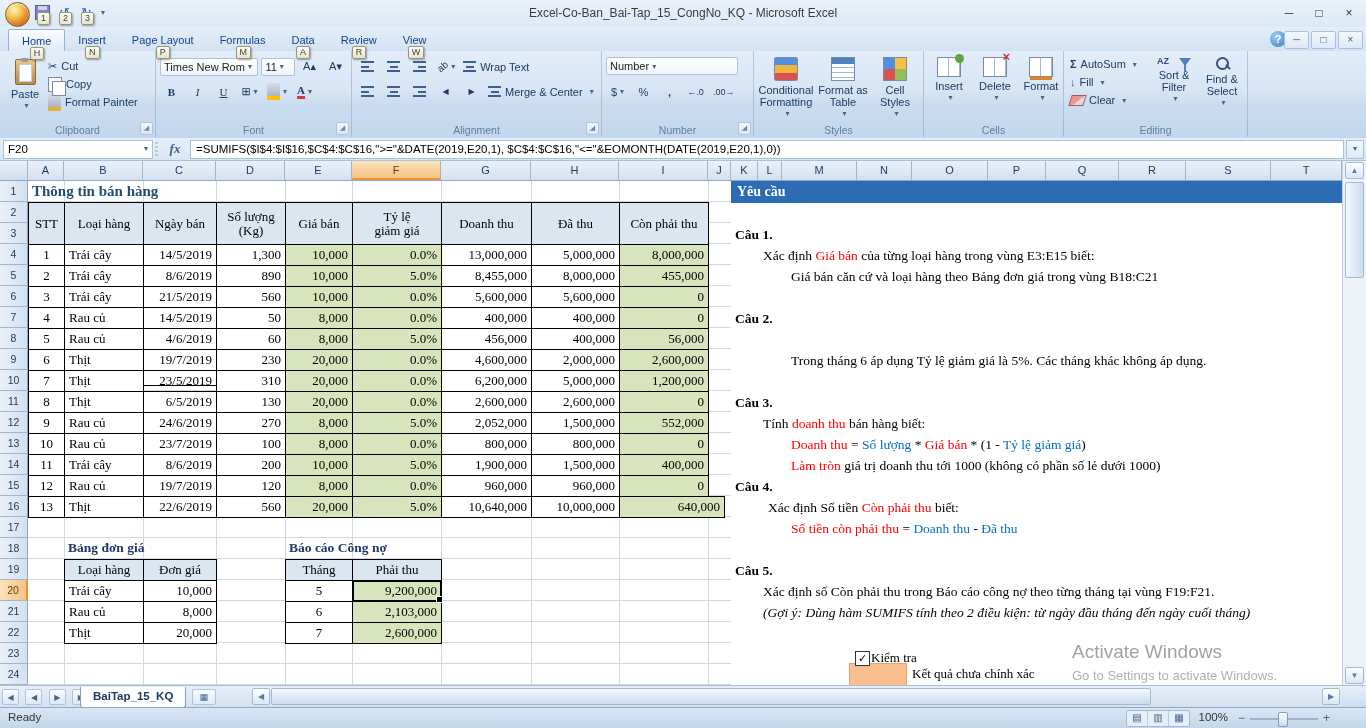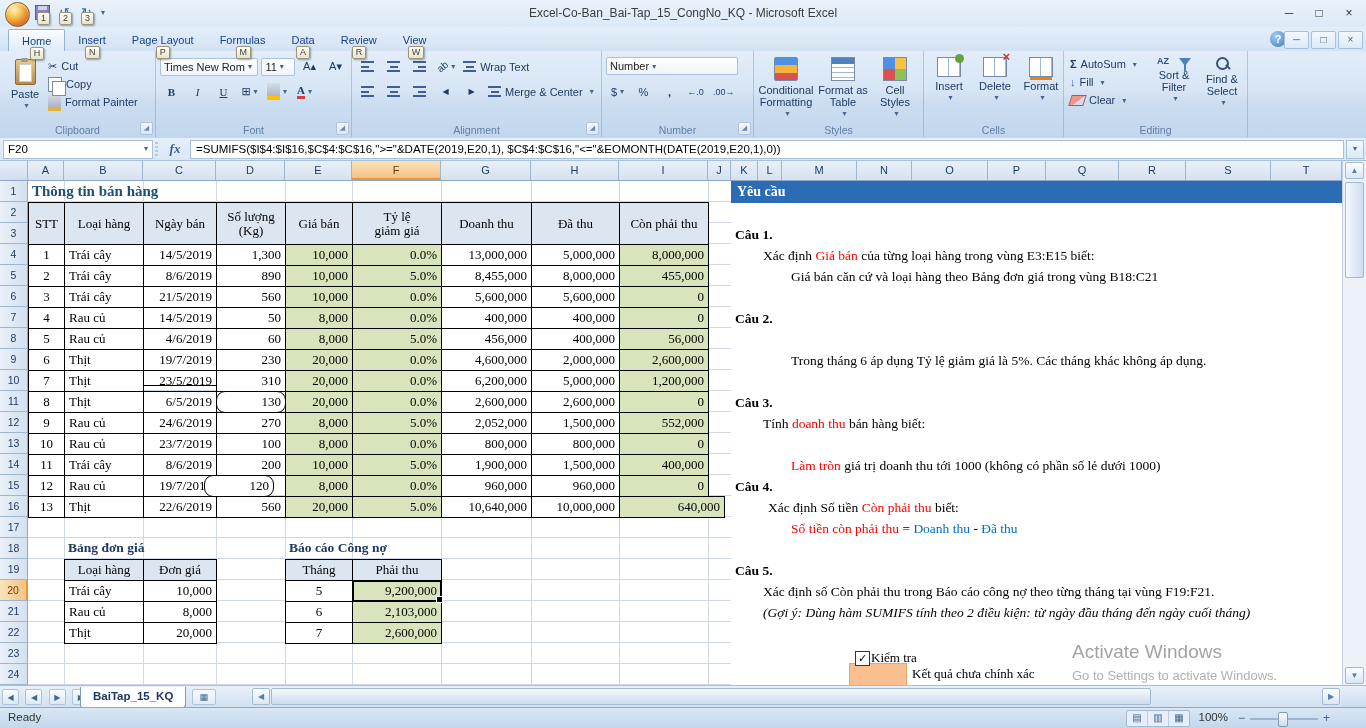--- a/index.html
+++ b/index.html
@@ -547,20 +547,21 @@
       <div class="vline" style="left: 1342px;"></div>
       <div class="reqpanel"></div>
       <div class="reqbanner">Yêu cầu</div>
       <div class="reqline" style="left: 735px; top: 44px;"><span class="t-bold">Câu 1.</span></div>
       <div class="reqline" style="left: 763px; top: 65px;"><span>Xác định </span><span class="t-red">Giá bán</span><span> của từng loại hàng trong vùng E3:E15 biết:</span></div>
       <div class="reqline" style="left: 791px; top: 86px;"><span>Giá bán căn cứ và loại hàng theo Bảng đơn giá trong vùng B18:C21</span></div>
       <div class="reqline" style="left: 735px; top: 128px;"><span class="t-bold">Câu 2.</span></div>
       <div class="reqline" style="left: 791px; top: 170px;"><span>Trong tháng 6 áp dụng Tỷ lệ giảm giá là 5%. Các tháng khác không áp dụng.</span></div>
       <div class="reqline" style="left: 735px; top: 212px;"><span class="t-bold">Câu 3.</span></div>
       <div class="reqline" style="left: 763px; top: 233px;"><span>Tính </span><span class="t-red">doanh thu</span><span> bán hàng biết:</span></div>
+      <div class="reqline" style="left: 791px; top: 254px;"><span class="t-red">Doanh thu</span><span> = </span><span class="t-blue">Số lượng</span><span> * </span><span class="t-red">Giá bán</span><span> * (1 - </span><span class="t-blue">Tỷ lệ giảm giá</span><span>)</span></div>
       <div class="reqline" style="left: 791px; top: 275px;"><span class="t-red">Làm tròn</span><span> giá trị doanh thu tới 1000 (không có phần số lẻ dưới 1000)</span></div>
       <div class="reqline" style="left: 735px; top: 296px;"><span class="t-bold">Câu 4.</span></div>
       <div class="reqline" style="left: 768px; top: 317px;"><span>Xác định Số tiền </span><span class="t-red">Còn phải thu</span><span> biết:</span></div>
       <div class="reqline" style="left: 791px; top: 338px;"><span class="t-red">Số tiền còn phải thu</span><span> = </span><span class="t-blue">Doanh thu</span><span> - </span><span class="t-blue">Đã thu</span></div>
       <div class="reqline" style="left: 735px; top: 380px;"><span class="t-bold">Câu 5.</span></div>
       <div class="reqline" style="left: 763px; top: 401px;"><span>Xác định số Còn phải thu trong Báo cáo công nợ theo từng tháng tại vùng F19:F21.</span></div>
       <div class="reqline" style="left: 763px; top: 422px;"><span class="t-italic">(Gợi ý: Dùng hàm SUMIFS tính theo 2 điều kiện: từ ngày đầu tháng đến ngày cuối tháng)</span></div>
       <div class="sheettitle">Thông tin bán hàng</div>
       <div class="cell hdr" style="left: 28px; top: 21px; width: 37px; height: 43px;">STT</div>
       <div class="cell hdr" style="left: 64px; top: 21px; width: 80px; height: 43px;">Loại hàng</div>
@@ -632,21 +633,21 @@
       <div class="cell a-right" style="left: 143px; top: 189px; width: 74px; height: 16px;">23/5/2019</div>
       <div class="cell a-right" style="left: 216px; top: 189px; width: 70px; height: 22px;">310</div>
       <div class="cell green a-right" style="left: 285px; top: 189px; width: 68px; height: 22px;">20,000</div>
       <div class="cell green a-right" style="left: 352px; top: 189px; width: 90px; height: 22px;">0.0%</div>
       <div class="cell a-right" style="left: 441px; top: 189px; width: 91px; height: 22px;">6,200,000</div>
       <div class="cell a-right" style="left: 531px; top: 189px; width: 89px; height: 22px;">5,000,000</div>
       <div class="cell green a-right" style="left: 619px; top: 189px; width: 90px; height: 22px;">1,200,000</div>
       <div class="cell a-center" style="left: 28px; top: 210px; width: 37px; height: 22px;">8</div>
       <div class="cell a-left" style="left: 64px; top: 210px; width: 80px; height: 22px;">Thịt</div>
       <div class="cell a-right" style="left: 143px; top: 210px; width: 74px; height: 22px;">6/5/2019</div>
-      <div class="cell a-right" style="left: 216px; top: 210px; width: 70px; height: 22px; border-radius: 9px;">130</div>
+      <div class="cell a-right" style="left: 216px; top: 210px; width: 70px; height: 22px;">130</div>
       <div class="cell green a-right" style="left: 285px; top: 210px; width: 68px; height: 22px;">20,000</div>
       <div class="cell green a-right" style="left: 352px; top: 210px; width: 90px; height: 22px;">0.0%</div>
       <div class="cell a-right" style="left: 441px; top: 210px; width: 91px; height: 22px;">2,600,000</div>
       <div class="cell a-right" style="left: 531px; top: 210px; width: 89px; height: 22px;">2,600,000</div>
       <div class="cell green a-right" style="left: 619px; top: 210px; width: 90px; height: 22px;">0</div>
       <div class="cell a-center" style="left: 28px; top: 231px; width: 37px; height: 22px;">9</div>
       <div class="cell a-left" style="left: 64px; top: 231px; width: 80px; height: 22px;">Rau củ</div>
       <div class="cell a-right" style="left: 143px; top: 231px; width: 74px; height: 22px;">24/6/2019</div>
       <div class="cell a-right" style="left: 216px; top: 231px; width: 70px; height: 22px;">270</div>
       <div class="cell green a-right" style="left: 285px; top: 231px; width: 68px; height: 22px;">8,000</div>
@@ -668,21 +669,21 @@
       <div class="cell a-right" style="left: 143px; top: 273px; width: 74px; height: 22px;">8/6/2019</div>
       <div class="cell a-right" style="left: 216px; top: 273px; width: 70px; height: 22px;">200</div>
       <div class="cell green a-right" style="left: 285px; top: 273px; width: 68px; height: 22px;">10,000</div>
       <div class="cell green a-right" style="left: 352px; top: 273px; width: 90px; height: 22px;">5.0%</div>
       <div class="cell a-right" style="left: 441px; top: 273px; width: 91px; height: 22px;">1,900,000</div>
       <div class="cell a-right" style="left: 531px; top: 273px; width: 89px; height: 22px;">1,500,000</div>
       <div class="cell green a-right" style="left: 619px; top: 273px; width: 90px; height: 22px;">400,000</div>
       <div class="cell a-center" style="left: 28px; top: 294px; width: 37px; height: 22px;">12</div>
       <div class="cell a-left" style="left: 64px; top: 294px; width: 80px; height: 22px;">Rau củ</div>
       <div class="cell a-right" style="left: 143px; top: 294px; width: 74px; height: 22px;">19/7/2019</div>
-      <div class="cell a-right" style="left: 204px; top: 294px; width: 70px; height: 22px; border-radius: 9px;">120</div>
+      <div class="cell a-right" style="left: 216px; top: 294px; width: 70px; height: 22px;">120</div>
       <div class="cell green a-right" style="left: 285px; top: 294px; width: 68px; height: 22px;">8,000</div>
       <div class="cell green a-right" style="left: 352px; top: 294px; width: 90px; height: 22px;">0.0%</div>
       <div class="cell a-right" style="left: 441px; top: 294px; width: 91px; height: 22px;">960,000</div>
       <div class="cell a-right" style="left: 531px; top: 294px; width: 89px; height: 22px;">960,000</div>
       <div class="cell green a-right" style="left: 619px; top: 294px; width: 90px; height: 22px;">0</div>
       <div class="cell a-center" style="left: 28px; top: 315px; width: 37px; height: 22px;">13</div>
       <div class="cell a-left" style="left: 64px; top: 315px; width: 80px; height: 22px;">Thịt</div>
       <div class="cell a-right" style="left: 143px; top: 315px; width: 74px; height: 22px;">22/6/2019</div>
       <div class="cell a-right" style="left: 216px; top: 315px; width: 70px; height: 22px;">560</div>
       <div class="cell green a-right" style="left: 285px; top: 315px; width: 68px; height: 22px;">20,000</div>

